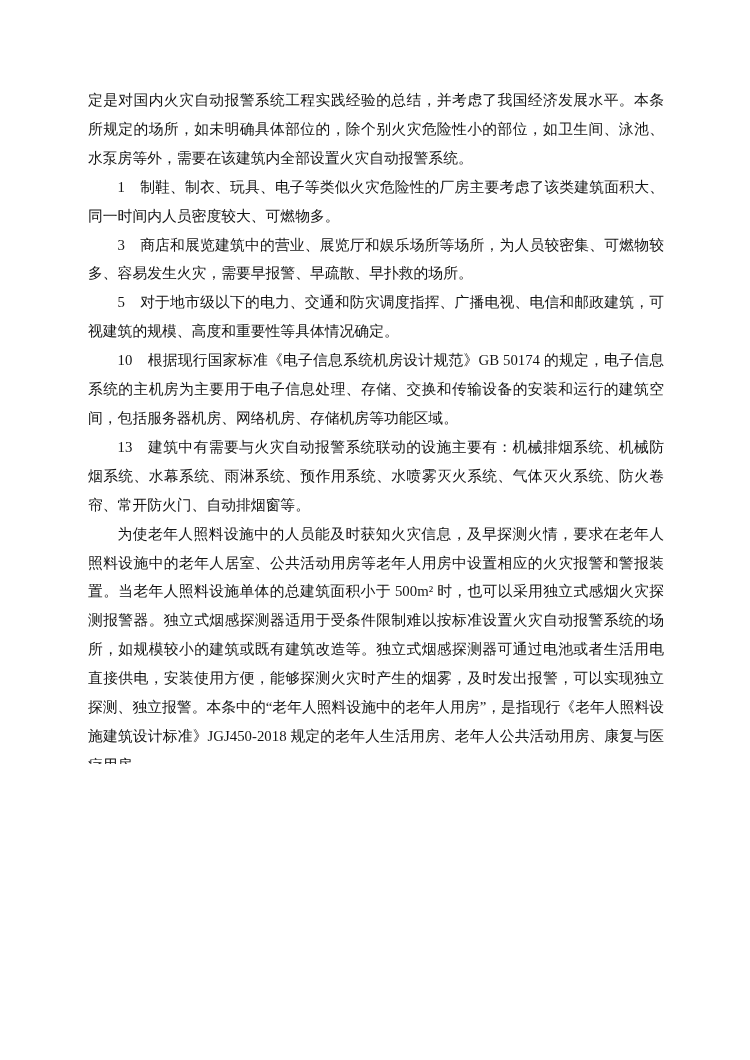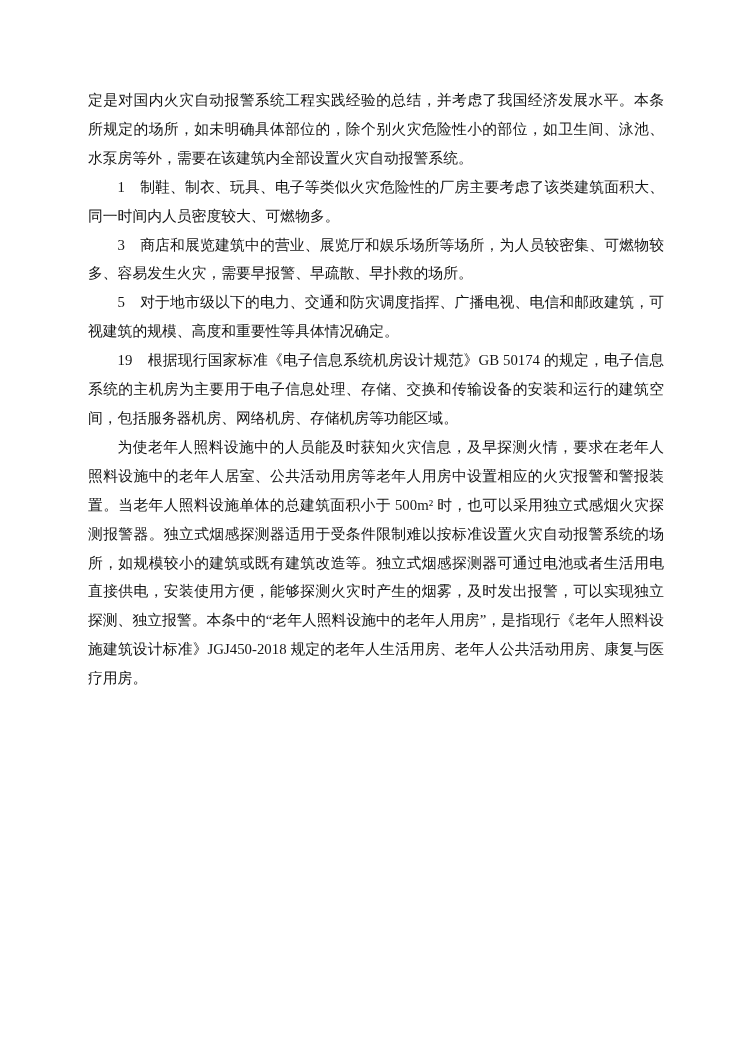--- a/index.html
+++ b/index.html
@@ -55,17 +55,18 @@
 </style>
 </head>
 <body>
 
 <div class="page">
   <div class="content">
     <p class="no-indent">定是对国内火灾自动报警系统工程实践经验的总结，并考虑了我国经济发展水平。本条所规定的场所，如未明确具体部位的，除个别火灾危险性小的部位，如卫生间、泳池、水泵房等外，需要在该建筑内全部设置火灾自动报警系统。</p>
     <p class="indent">1　制鞋、制衣、玩具、电子等类似火灾危险性的厂房主要考虑了该类建筑面积大、同一时间内人员密度较大、可燃物多。</p>
     <p class="indent">3　商店和展览建筑中的营业、展览厅和娱乐场所等场所，为人员较密集、可燃物较多、容易发生火灾，需要早报警、早疏散、早扑救的场所。</p>
     <p class="indent">5　对于地市级以下的电力、交通和防灾调度指挥、广播电视、电信和邮政建筑，可视建筑的规模、高度和重要性等具体情况确定。</p>
-    <p class="indent">19　根据现行国家标准《电子信息系统机房设计规范》GB 50174 的规定，电子信息系统的主机房为主要用于电子信息处理、存储、交换和传输设备的安装和运行的建筑空间，包括服务器机房、网络机房、存储机房等功能区域。</p>
+    <p class="indent">10　根据现行国家标准《电子信息系统机房设计规范》GB 50174 的规定，电子信息系统的主机房为主要用于电子信息处理、存储、交换和传输设备的安装和运行的建筑空间，包括服务器机房、网络机房、存储机房等功能区域。</p>
+    <p class="indent">13　建筑中有需要与火灾自动报警系统联动的设施主要有：机械排烟系统、机械防烟系统、水幕系统、雨淋系统、预作用系统、水喷雾灭火系统、气体灭火系统、防火卷帘、常开防火门、自动排烟窗等。</p>
     <p class="indent underlined">为使老年人照料设施中的人员能及时获知火灾信息，及早探测火情，要求在老年人照料设施中的老年人居室、公共活动用房等老年人用房中设置相应的火灾报警和警报装置。当老年人照料设施单体的总建筑面积小于 500m² 时，也可以采用独立式感烟火灾探测报警器。独立式烟感探测器适用于受条件限制难以按标准设置火灾自动报警系统的场所，如规模较小的建筑或既有建筑改造等。独立式烟感探测器可通过电池或者生活用电直接供电，安装使用方便，能够探测火灾时产生的烟雾，及时发出报警，可以实现独立探测、独立报警。本条中的“老年人照料设施中的老年人用房”，是指现行《老年人照料设施建筑设计标准》JGJ450-2018 规定的老年人生活用房、老年人公共活动用房、康复与医疗用房。</p>
   </div>
   <div class="page-number">20</div>
 </div>
 
 </body></html>

